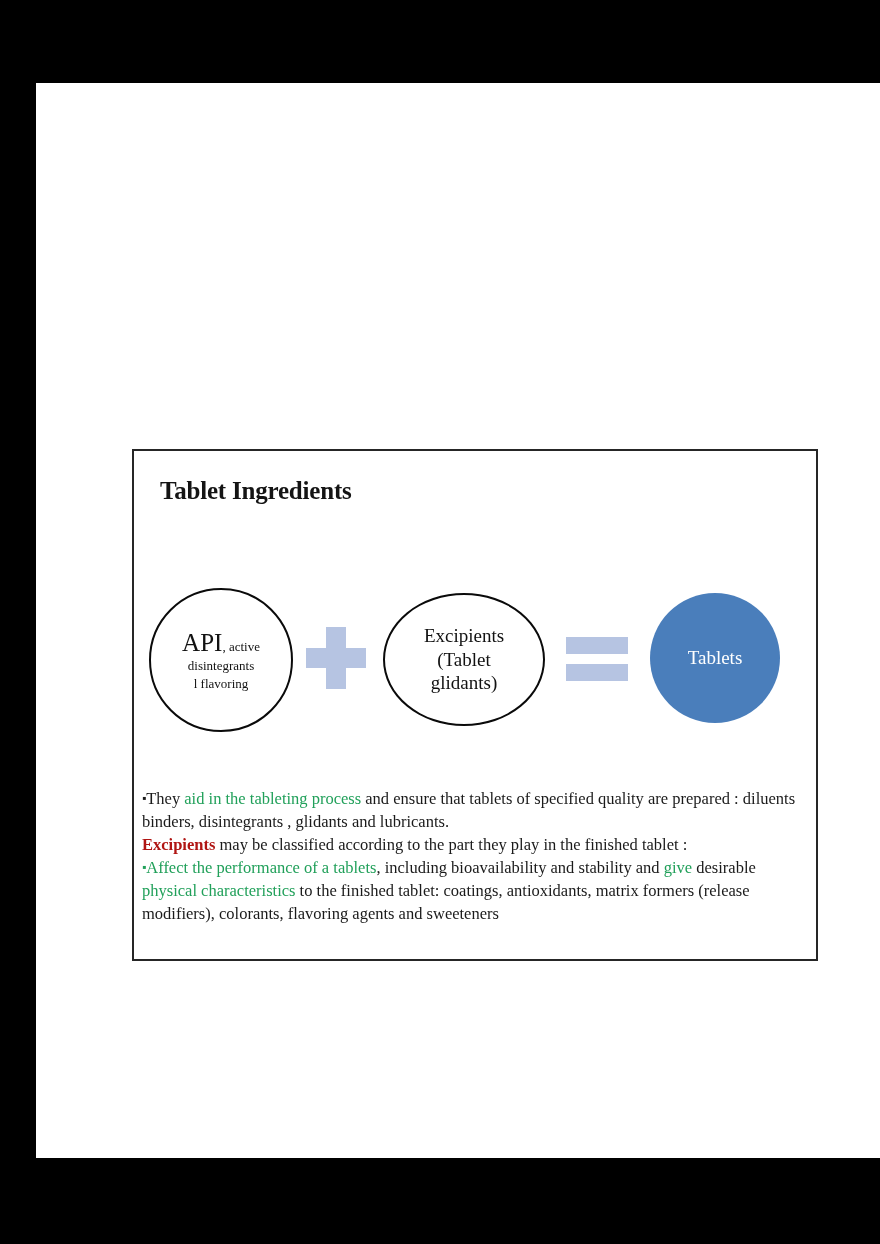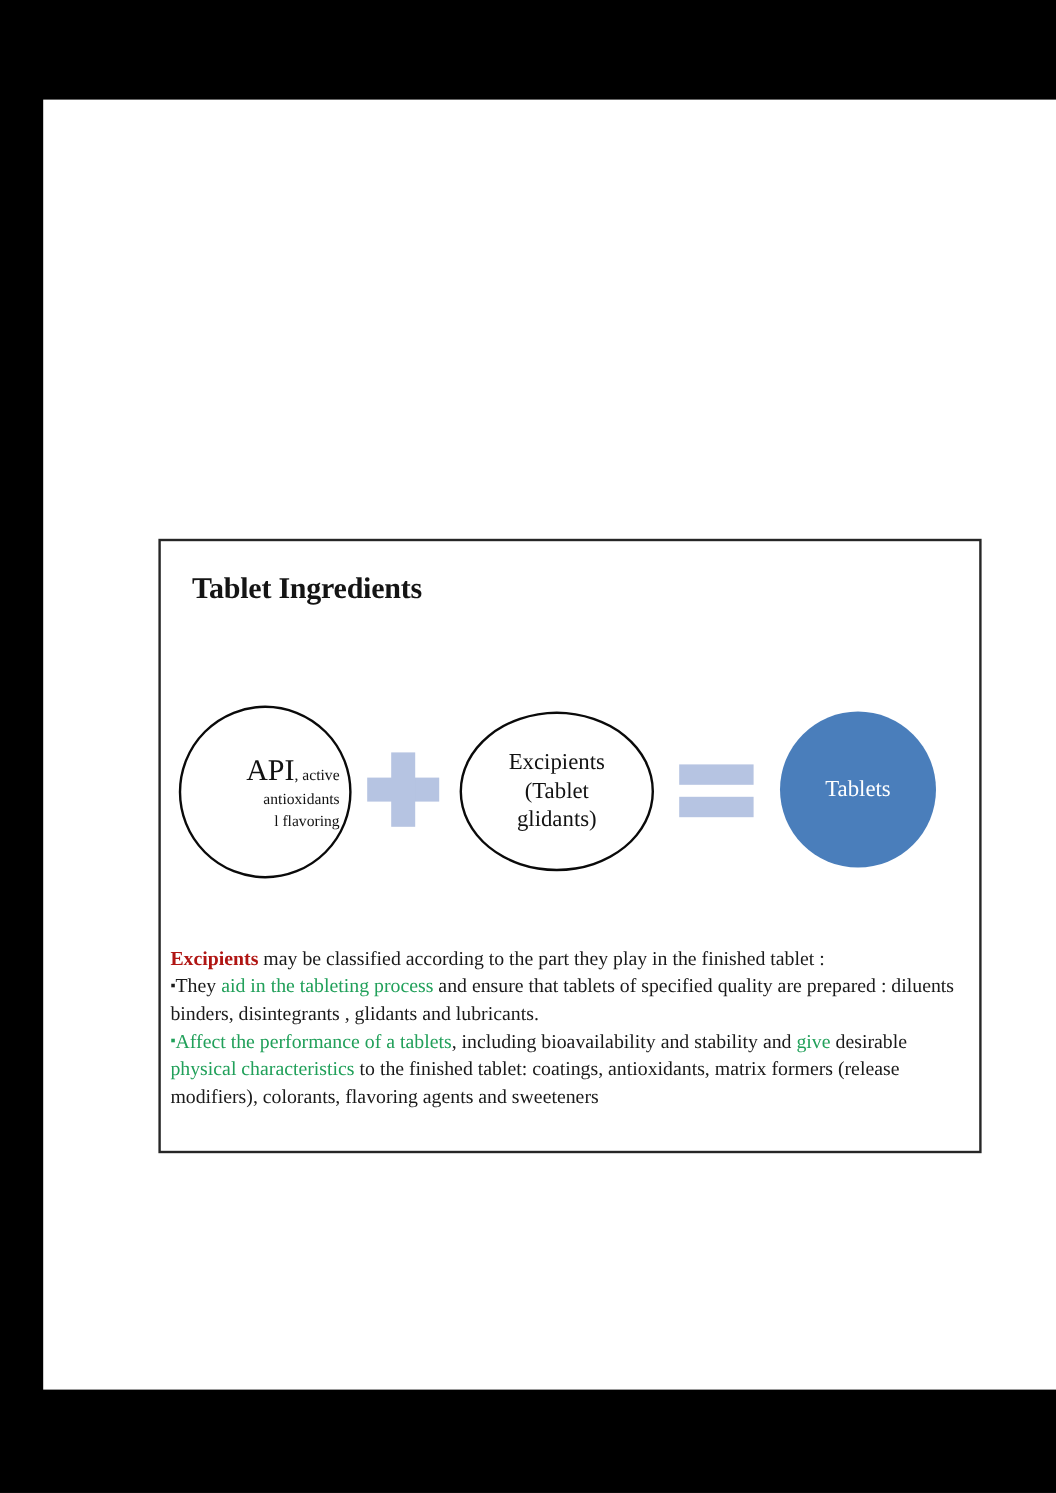--- a/index.html
+++ b/index.html
@@ -73,21 +73,21 @@
     border: 2.5px solid #0a0a0a;
     border-radius: 50%;
     background: #ffffff;
     box-sizing: border-box;
     display: flex;
     align-items: center;
     justify-content: center;
   }
   #api-text {
     width: 124px;
-    text-align: right;
+    text-align: center;
   }
   .api-main {
     font-size: 25px;
     color: #121212;
   }
   .api-sub {
     font-size: 13px;
     color: #121212;
   }
   .api-line2 {
@@ -214,21 +214,21 @@
 
   <div id="slide">
 
     <div id="slide-title">Tablet Ingredients</div>
 
     <div id="diagram">
 
       <div id="api-circle">
         <div id="api-text" class="shape-label">
           <span class="api-main">API</span><span class="api-sub">, active</span>
-          <span class="api-line2">antioxidants</span>
+          <span class="api-line2">disintegrants</span>
           <span class="api-line2">l flavoring</span>
         </div>
       </div>
 
       <div id="plus-sign">
         <div class="bar-h"></div>
         <div class="bar-v"></div>
       </div>
 
       <div id="excipients-ellipse">
@@ -245,23 +245,23 @@
       </div>
 
       <div id="tablets-circle">
         <div id="tablets-text" class="shape-label">Tablets</div>
       </div>
 
     </div>
 
     <div id="body-text">
 
+      <p><span class="bullet-sq">▪</span><span>They </span><span class="green">aid in the tableting process</span><span> and ensure that tablets of specified quality are prepared : diluents binders, disintegrants , glidants and lubricants.</span></p>
+
       <p><span class="red-bold">Excipients</span><span> may be classified according to the part they play in the finished tablet :</span></p>
 
-      <p><span class="bullet-sq">▪</span><span>They </span><span class="green">aid in the tableting process</span><span> and ensure that tablets of specified quality are prepared : diluents binders, disintegrants , glidants and lubricants.</span></p>
-
       <p><span class="bullet-sq green">▪</span><span class="green">Affect the performance of a tablets</span><span>, including bioavailability and stability and </span><span class="green">give</span><span> desirable </span><span class="green">physical characteristics</span><span> to the finished tablet: coatings, antioxidants, matrix formers (release modifiers), colorants, flavoring agents and sweeteners</span></p>
 
     </div>
 
   </div>
 
 </div>
 
 </body></html>

